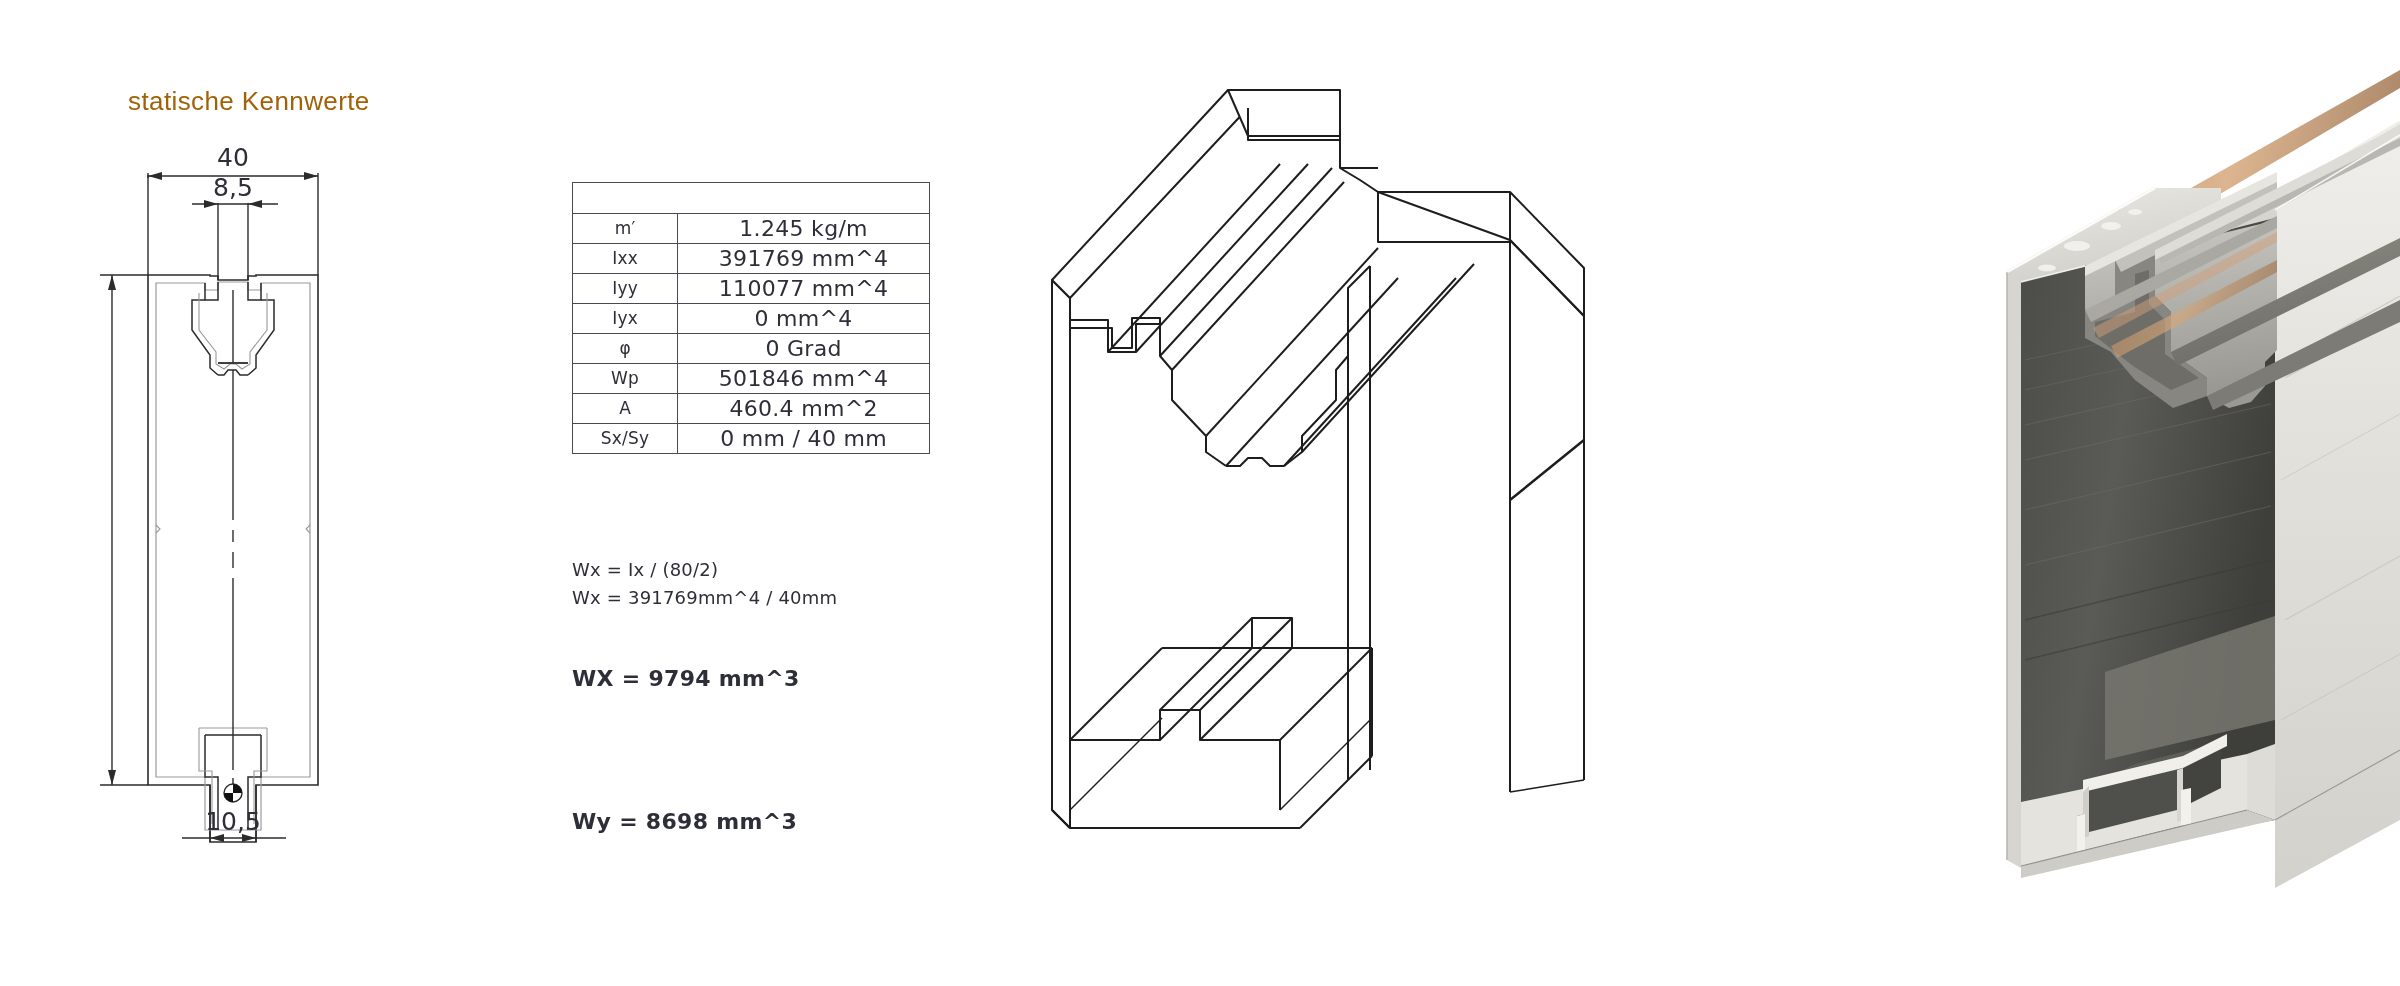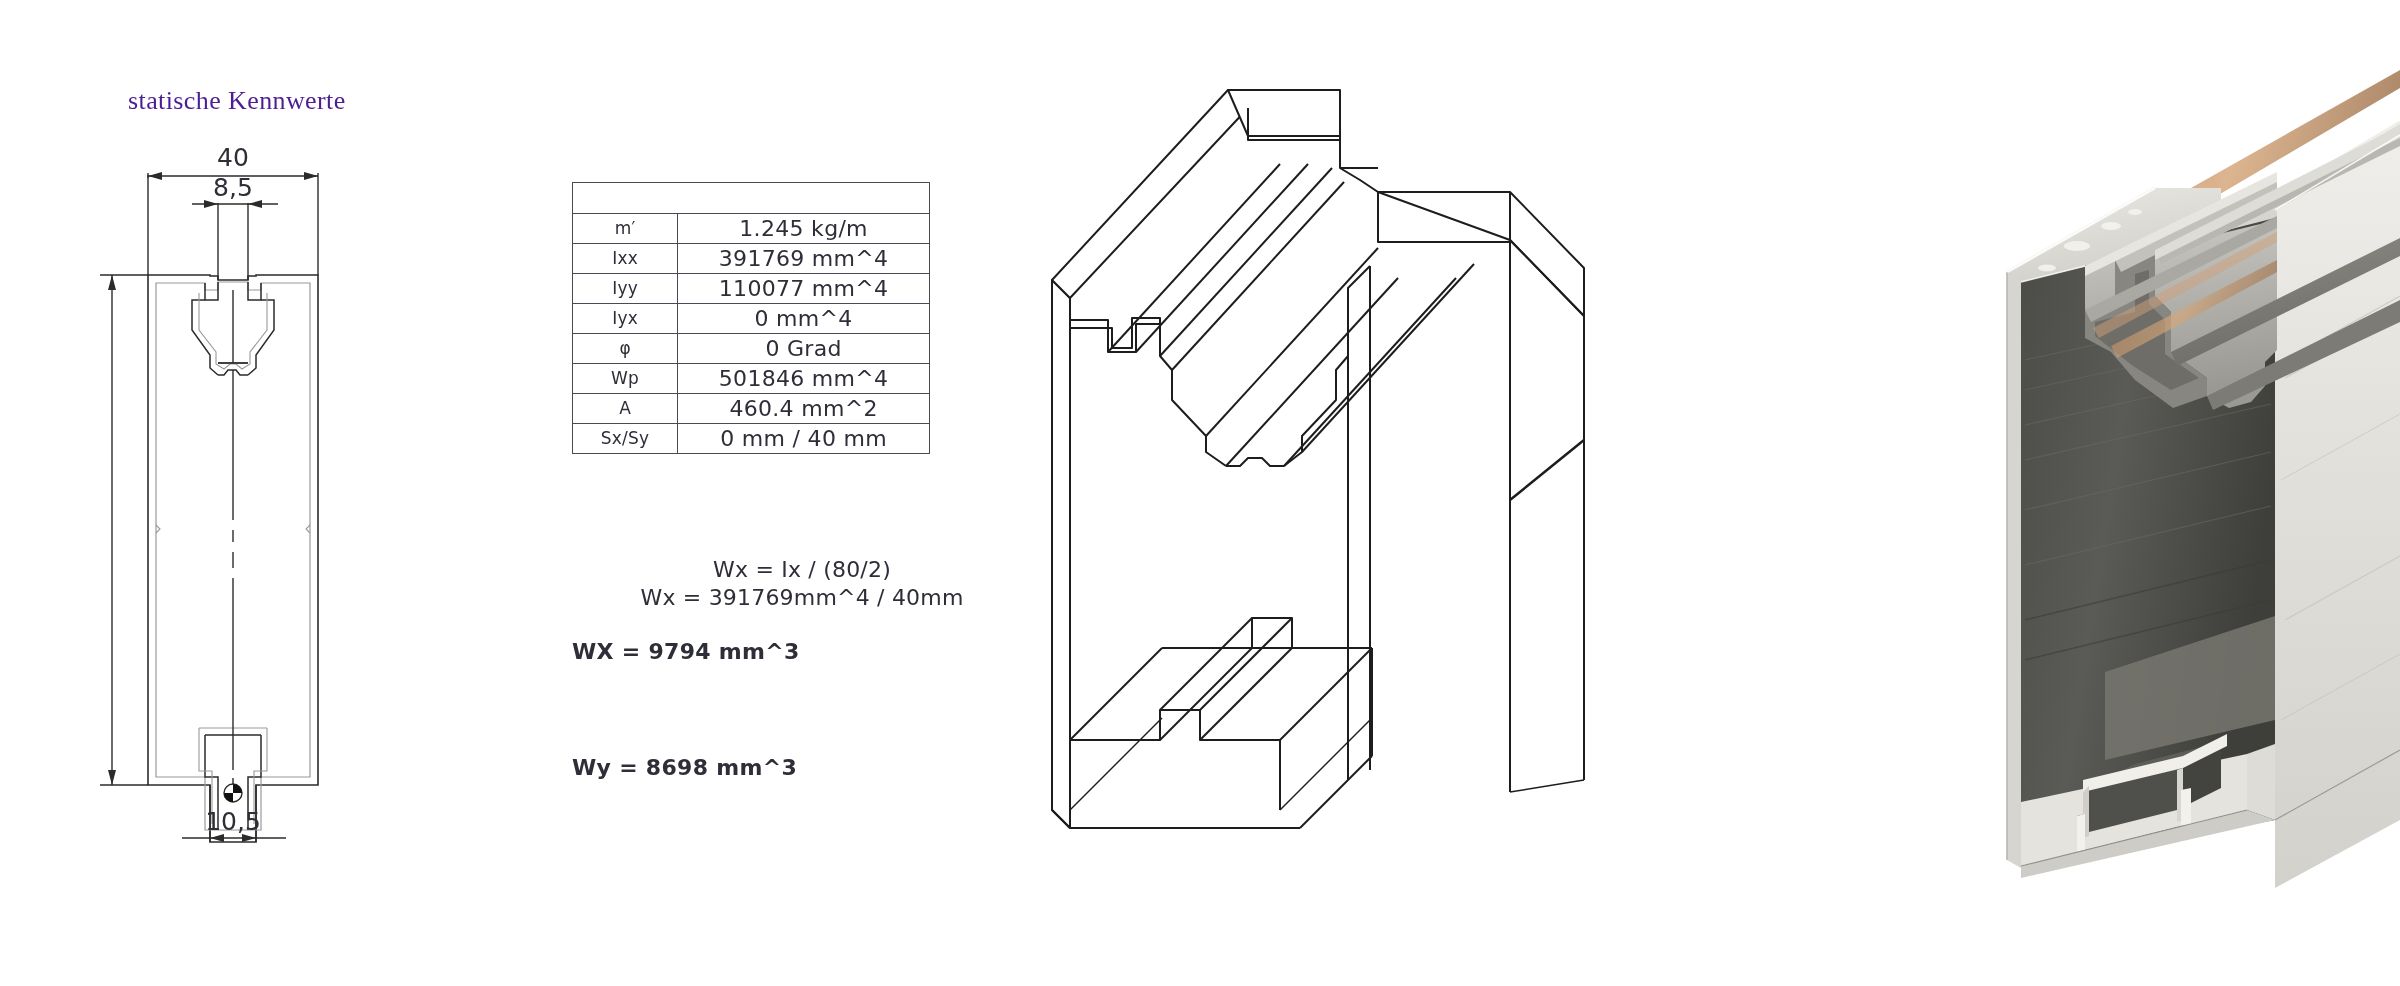--- a/index.html
+++ b/index.html
@@ -6,22 +6,22 @@
   body{
     width:2400px;height:986px;position:relative;overflow:hidden;
     font-family:"Liberation Sans", sans-serif;
     color:#1a1a1a;
   }
   .page{position:absolute;inset:0;background:#fff;}
 
   
   .title{
     position:absolute;left:128px;top:86px;
-    font-size:26px;letter-spacing:.4px;color:#4c1d95;
-    font-family:Liberation Serif, serif;font-weight:300;
+    font-size:26px;letter-spacing:.4px;color:#a16207;
+    font-family:Liberation Sans, sans-serif;font-weight:300;
     white-space:nowrap;
   }
 
   
   .section-wrap{position:absolute;left:100px;top:130px;width:420px;height:740px;}
   .section-wrap svg{display:block;}
 
   
   .table-wrap{position:absolute;left:572px;top:182px;width:358px;}
   table.props{
@@ -37,22 +37,22 @@
   }
   table.props td.lbl{width:105px;font-size:17px;letter-spacing:.2px;}
   table.props td.val{width:252px;font-size:22px;letter-spacing:.3px;}
   table.props tr.head td{height:30px;border-bottom:1px solid #4a4a55;}
 
   
   .formulas{
     position:absolute;left:572px;top:556px;width:460px;
     font-family:"DejaVu Sans", sans-serif;color:#2e2e38;
   }
-  .f-line{font-size:22px;line-height:28px;white-space:nowrap;letter-spacing:.2px;text-align:center;}
-  .f-res{font-size:22px;line-height:28px;font-weight:bold;white-space:nowrap;letter-spacing:.3px;}
+  .f-line{font-size:18px;line-height:28px;white-space:nowrap;letter-spacing:.2px;}
+  .f-res{font-size:22px;line-height:28px;font-weight:bold;white-space:nowrap;letter-spacing:.3px;margin-top:27px;}
   .gap-sm{height:26px;}
   .gap-lg{height:62px;}
 
   
   .iso-wrap{position:absolute;left:1040px;top:80px;width:560px;height:830px;}
   .iso-wrap svg{display:block;}
 
   
   .photo{
     position:absolute;left:1985px;top:60px;width:415px;height:850px;

